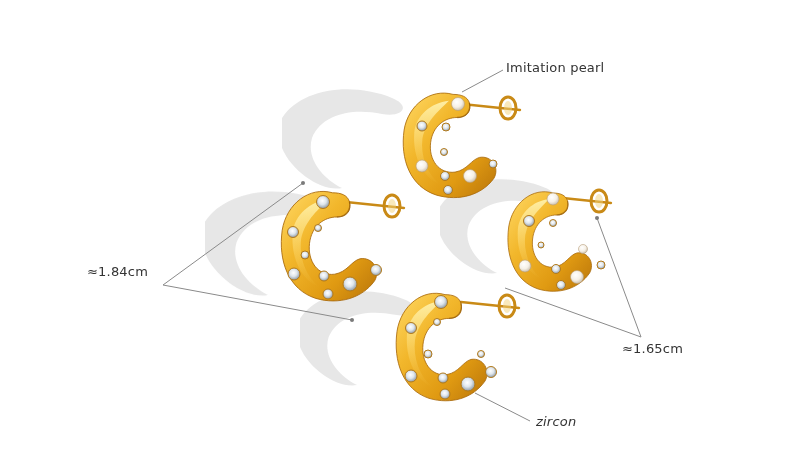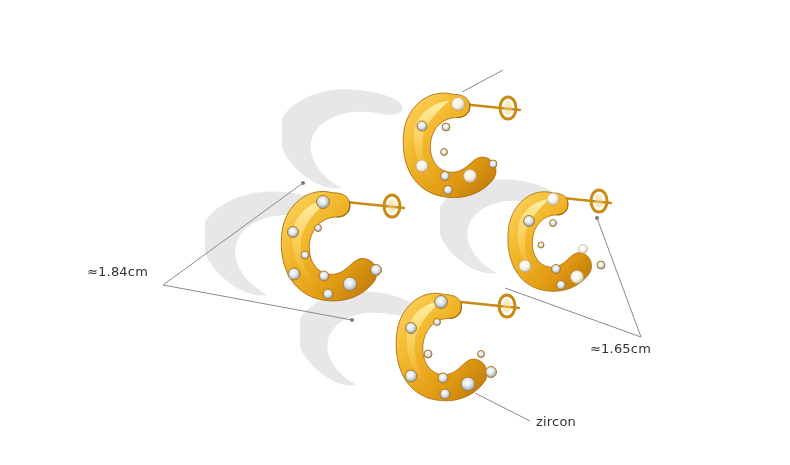--- a/index.html
+++ b/index.html
@@ -4,22 +4,22 @@
   <style>
     html, body { margin: 0; padding: 0; background: #ffffff; }
     body { width: 790px; height: 465px; overflow: hidden; position: relative;
            font-family: "DejaVu Sans", "Liberation Sans", sans-serif; }
     .stage { position: absolute; left: 0; top: 0; width: 790px; height: 465px; }
     svg.scene { position: absolute; left: 0; top: 0; }
     .label { position: absolute; font-size: 13px; color: #333333; letter-spacing: 0.2px;
              white-space: nowrap; line-height: 16px; }
     .label-pearl { left: 506px; top: 60px; }
     .label-w184 { left: 87px; top: 264px; }
-    .label-w165 { left: 590px; top: 341px; }
-    .label-zircon { left: 536px; top: 414px; }
+    .label-w165 { left: 622px; top: 341px; }
+    .label-zircon { left: 536px; top: 414px; font-style: italic; }
   </style>
 </head>
 <body>
 
 <div class="stage">
   <svg class="scene" width="790" height="465" viewBox="0 0 790 465">
     <defs>
       <linearGradient id="gold" x1="0" y1="0" x2="1" y2="1">
         <stop offset="0" stop-color="#ffd966"></stop>
         <stop offset="0.35" stop-color="#f2b72c"></stop>
@@ -133,16 +133,17 @@
 
       <line x1="475" y1="393" x2="530" y2="421"></line>
     </g>
     <g fill="#7a7a7a">
       <circle cx="303" cy="183" r="2"></circle>
       <circle cx="352" cy="320" r="2"></circle>
       <circle cx="597" cy="218" r="2"></circle>
     </g>
   </svg>
 
+  <div class="label label-pearl">Imitation pearl</div>
   <div class="label label-w184">≈1.84cm</div>
   <div class="label label-w165">≈1.65cm</div>
   <div class="label label-zircon">zircon</div>
 </div>
 
 </body></html>

